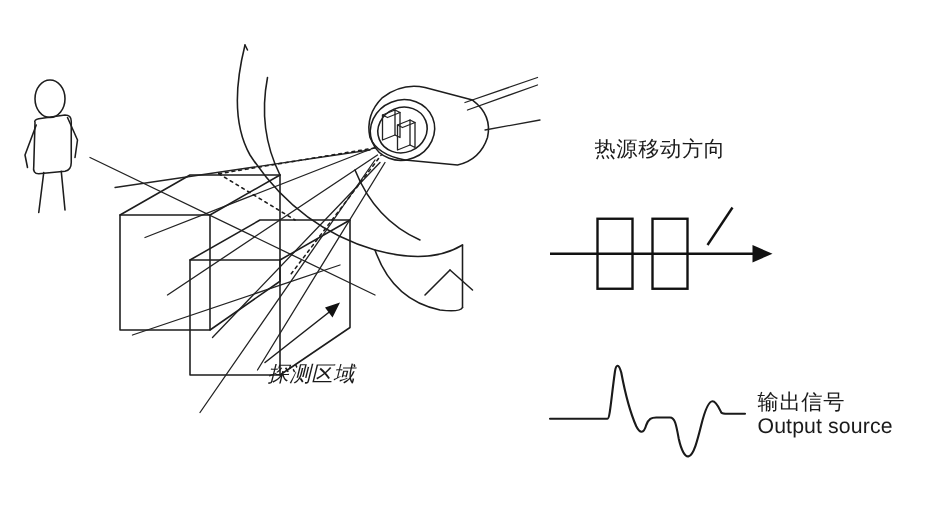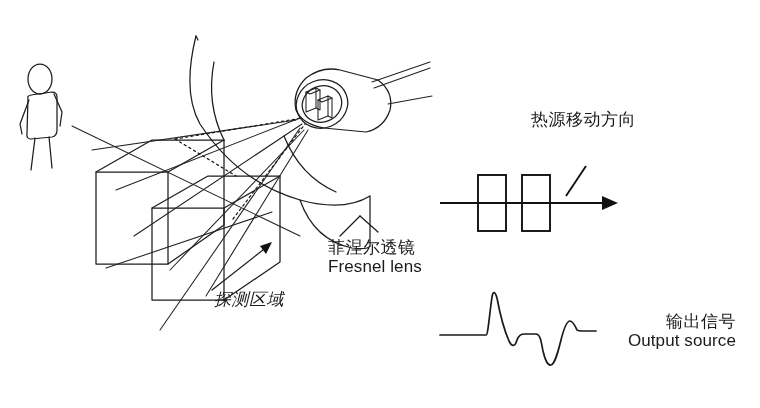--- a/index.html
+++ b/index.html
@@ -63,37 +63,37 @@
   }
   .fill-dark {
     fill: #111111;
     stroke: none;
   }
   .lbl {
     position: absolute;
     white-space: nowrap;
     color: #1a1a1a;
     line-height: 1.12;
-    text-align: right;
+    text-align: center;
     user-select: none;
   }
   .lbl .cn {
     display: block;
     font-size: 17px;
     letter-spacing: 0.5px;
   }
   .lbl .en {
     display: block;
     font-size: 17px;
     letter-spacing: 0.1px;
   }
   #label-heat-source { left: 420px; top: 110px; width: 216px; }
   #label-fresnel-lens { left: 328px; top: 238px; width: 136px; text-align: left; }
   #label-detecting-area { left: 214px; top: 290px; width: 160px; text-align: left; font-style: italic; }
-  #label-output-signal { left: 606px; top: 312px; width: 130px; text-align: right; }
+  #label-output-signal { left: 606px; top: 312px; width: 130px; text-align: left; }
 </style>
 </head>
 <body>
 
 <div id="diagram-root">
 
   <svg id="diagram-svg" viewBox="0 0 760 408">
 
     <g>
       <ellipse class="ln" cx="40" cy="79" rx="12" ry="15"></ellipse>
@@ -194,24 +194,20 @@
                                C 578 331, 580 331, 582 331
                                L 596 331"></path>
     </g>
 
   </svg>
 
   <div class="lbl" id="label-heat-source">
     <span class="cn">热源移动方向</span>
   </div>
 
-  <div class="lbl" id="label-fresnel-lens">
-    <span class="cn">菲涅尔透镜</span>
-    <span class="en">Fresnel lens</span>
-  </div>
 
   <div class="lbl" id="label-detecting-area">
     <span class="cn">探测区域</span>
   </div>
 
   <div class="lbl" id="label-output-signal">
     <span class="cn">输出信号</span>
     <span class="en">Output source</span>
   </div>
 

